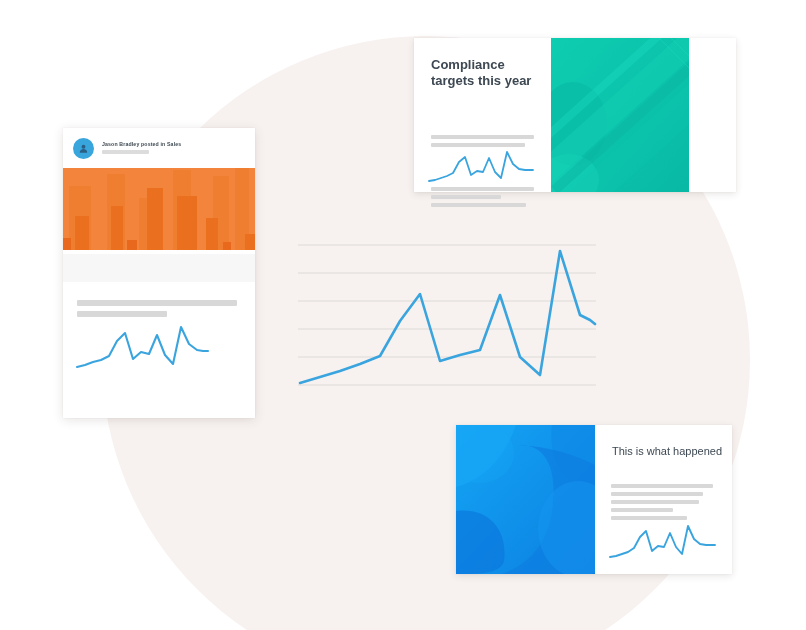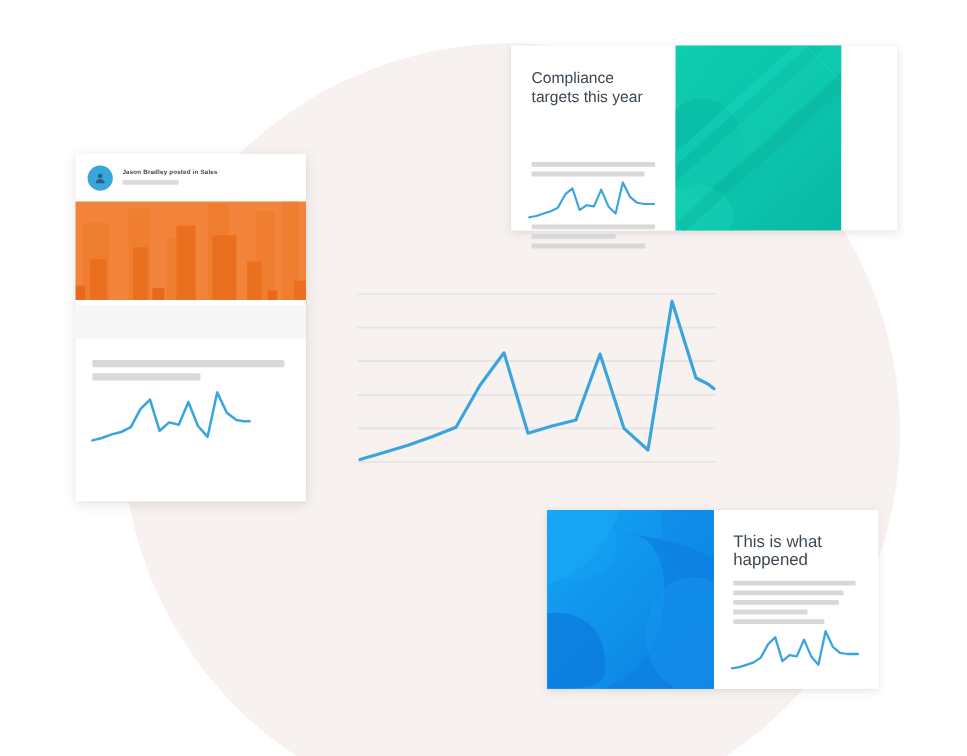--- a/index.html
+++ b/index.html
@@ -50,40 +50,40 @@
     padding:18px 0 0 14px;letter-spacing:.1px;
   }
   .star{position:absolute;right:15px;top:19px;}
   .bar{background:#d8d8d8;border-radius:1px;}
   .post-bars{position:absolute;left:14px;top:50px;}
   .post-bars .bar{height:6px;margin-bottom:5px;}
   .post-spark{position:absolute;left:12px;top:75px;}
   .post-foot{position:absolute;left:0;bottom:0;width:192px;height:28px;background:#f7f7f7;}
 
   
-  #compliance-card{left:426px;top:38px;width:322px;height:154px;}
+  #compliance-card{left:414px;top:38px;width:322px;height:154px;font-weight:bold;}
   .comp-left{position:absolute;left:0;top:0;width:137px;height:154px;background:#fff;}
   .comp-title{
     position:absolute;left:17px;top:19px;width:110px;
     font-size:13px;line-height:15.5px;color:#3d4852;
   }
   .comp-bars-a{position:absolute;left:17px;top:97px;}
   .comp-bars-a .bar{height:4px;margin-bottom:4px;}
   .comp-spark{position:absolute;left:14px;top:113px;}
   .comp-bars-b{position:absolute;left:17px;top:149px;}
   .comp-bars-b .bar{height:4px;margin-bottom:4px;}
   .comp-img{position:absolute;left:137px;top:0;width:138px;height:154px;overflow:hidden;background:#0fc6ae;}
 
   
   #happened-card{left:456px;top:425px;width:276px;height:149px;}
   .hap-img{position:absolute;left:0;top:0;width:139px;height:149px;overflow:hidden;background:#1296f0;}
   .hap-right{position:absolute;left:139px;top:0;width:137px;height:149px;background:#fff;}
   .hap-title{
     position:absolute;left:16px;top:19px;width:112px;
-    font-size:14px;line-height:15px;color:#3d4852;
+    font-size:11px;line-height:15px;color:#3d4852;text-align:center;
   }
   .hap-bars{position:absolute;left:16px;top:59px;}
   .hap-bars .bar{height:4px;margin-bottom:4px;}
   .hap-spark{position:absolute;left:13px;top:100px;}
 
   
   #center-chart{position:absolute;left:298px;top:238px;width:298px;height:152px;}
   #center-chart svg{display:block;}
 
   svg{overflow:visible;}

